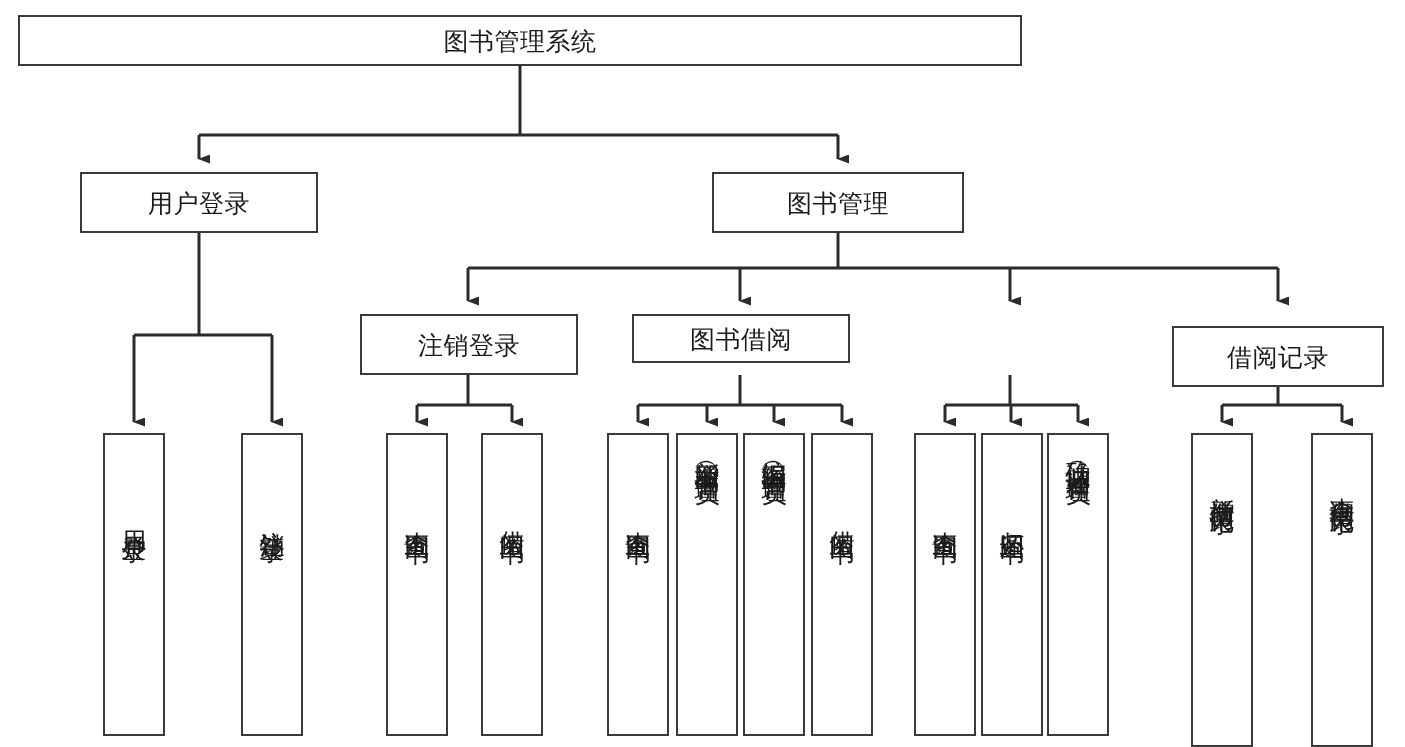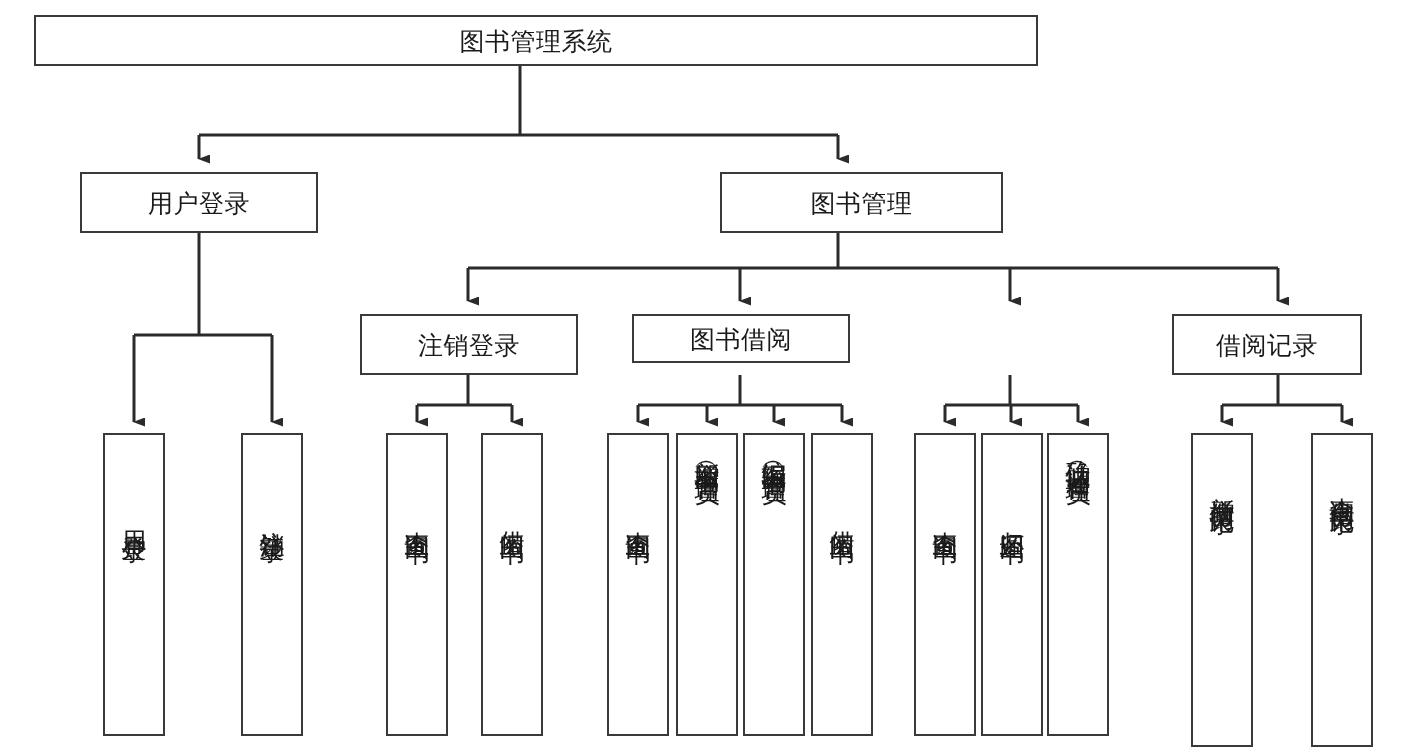--- a/index.html
+++ b/index.html
@@ -121,42 +121,42 @@
       <path d="M1011,405 L1011,422" marker-end="url(#arrow)"></path>
       <path d="M1078,405 L1078,422" marker-end="url(#arrow)"></path>
 
       <path d="M1278,375 L1278,405"></path>
       <path d="M1222,405 L1342,405"></path>
       <path d="M1222,405 L1222,422" marker-end="url(#arrow)"></path>
       <path d="M1342,405 L1342,422" marker-end="url(#arrow)"></path>
     </g>
   </svg>
 
-  <div class="node horiz" style="left:18px; top:15px; width:1004px; height:51px;margin-left:16px;">
+  <div class="node horiz" style="left:18px; top:15px; width:1004px; height:51px;">
     <span class="node-label">图书管理系统</span>
   </div>
 
   <div class="node horiz" style="left:80px; top:172px; width:238px; height:61px;">
     <span class="node-label">用户登录</span>
   </div>
 
-  <div class="node horiz" style="left:712px; top:172px; width:283px; height:61px;margin-left:8px;">
+  <div class="node horiz" style="left:712px; top:172px; width:252px; height:61px;">
     <span class="node-label">图书管理</span>
   </div>
 
   <div class="node horiz" style="left:360px; top:314px; width:218px; height:61px;">
     <span class="node-label">注销登录</span>
   </div>
 
   <div class="node horiz" style="left:632px; top:314px; width:218px; height:49px;">
     <span class="node-label">图书借阅</span>
   </div>
 
 
-  <div class="node horiz" style="left:1172px; top:314px; width:190px; height:61px;">
+  <div class="node horiz" style="left:1172px; top:326px; width:212px; height:61px;">
     <span class="node-label">借阅记录</span>
   </div>
 
   <div class="node vert center" style="left:103px; top:433px; width:62px; height:303px;">
     <span class="node-label" style="margin-top:72px;">用户登录</span>
   </div>
 
   <div class="node vert center" style="left:241px; top:433px; width:62px; height:303px;">
     <span class="node-label" style="margin-top:72px;">注销登录</span>
   </div>

